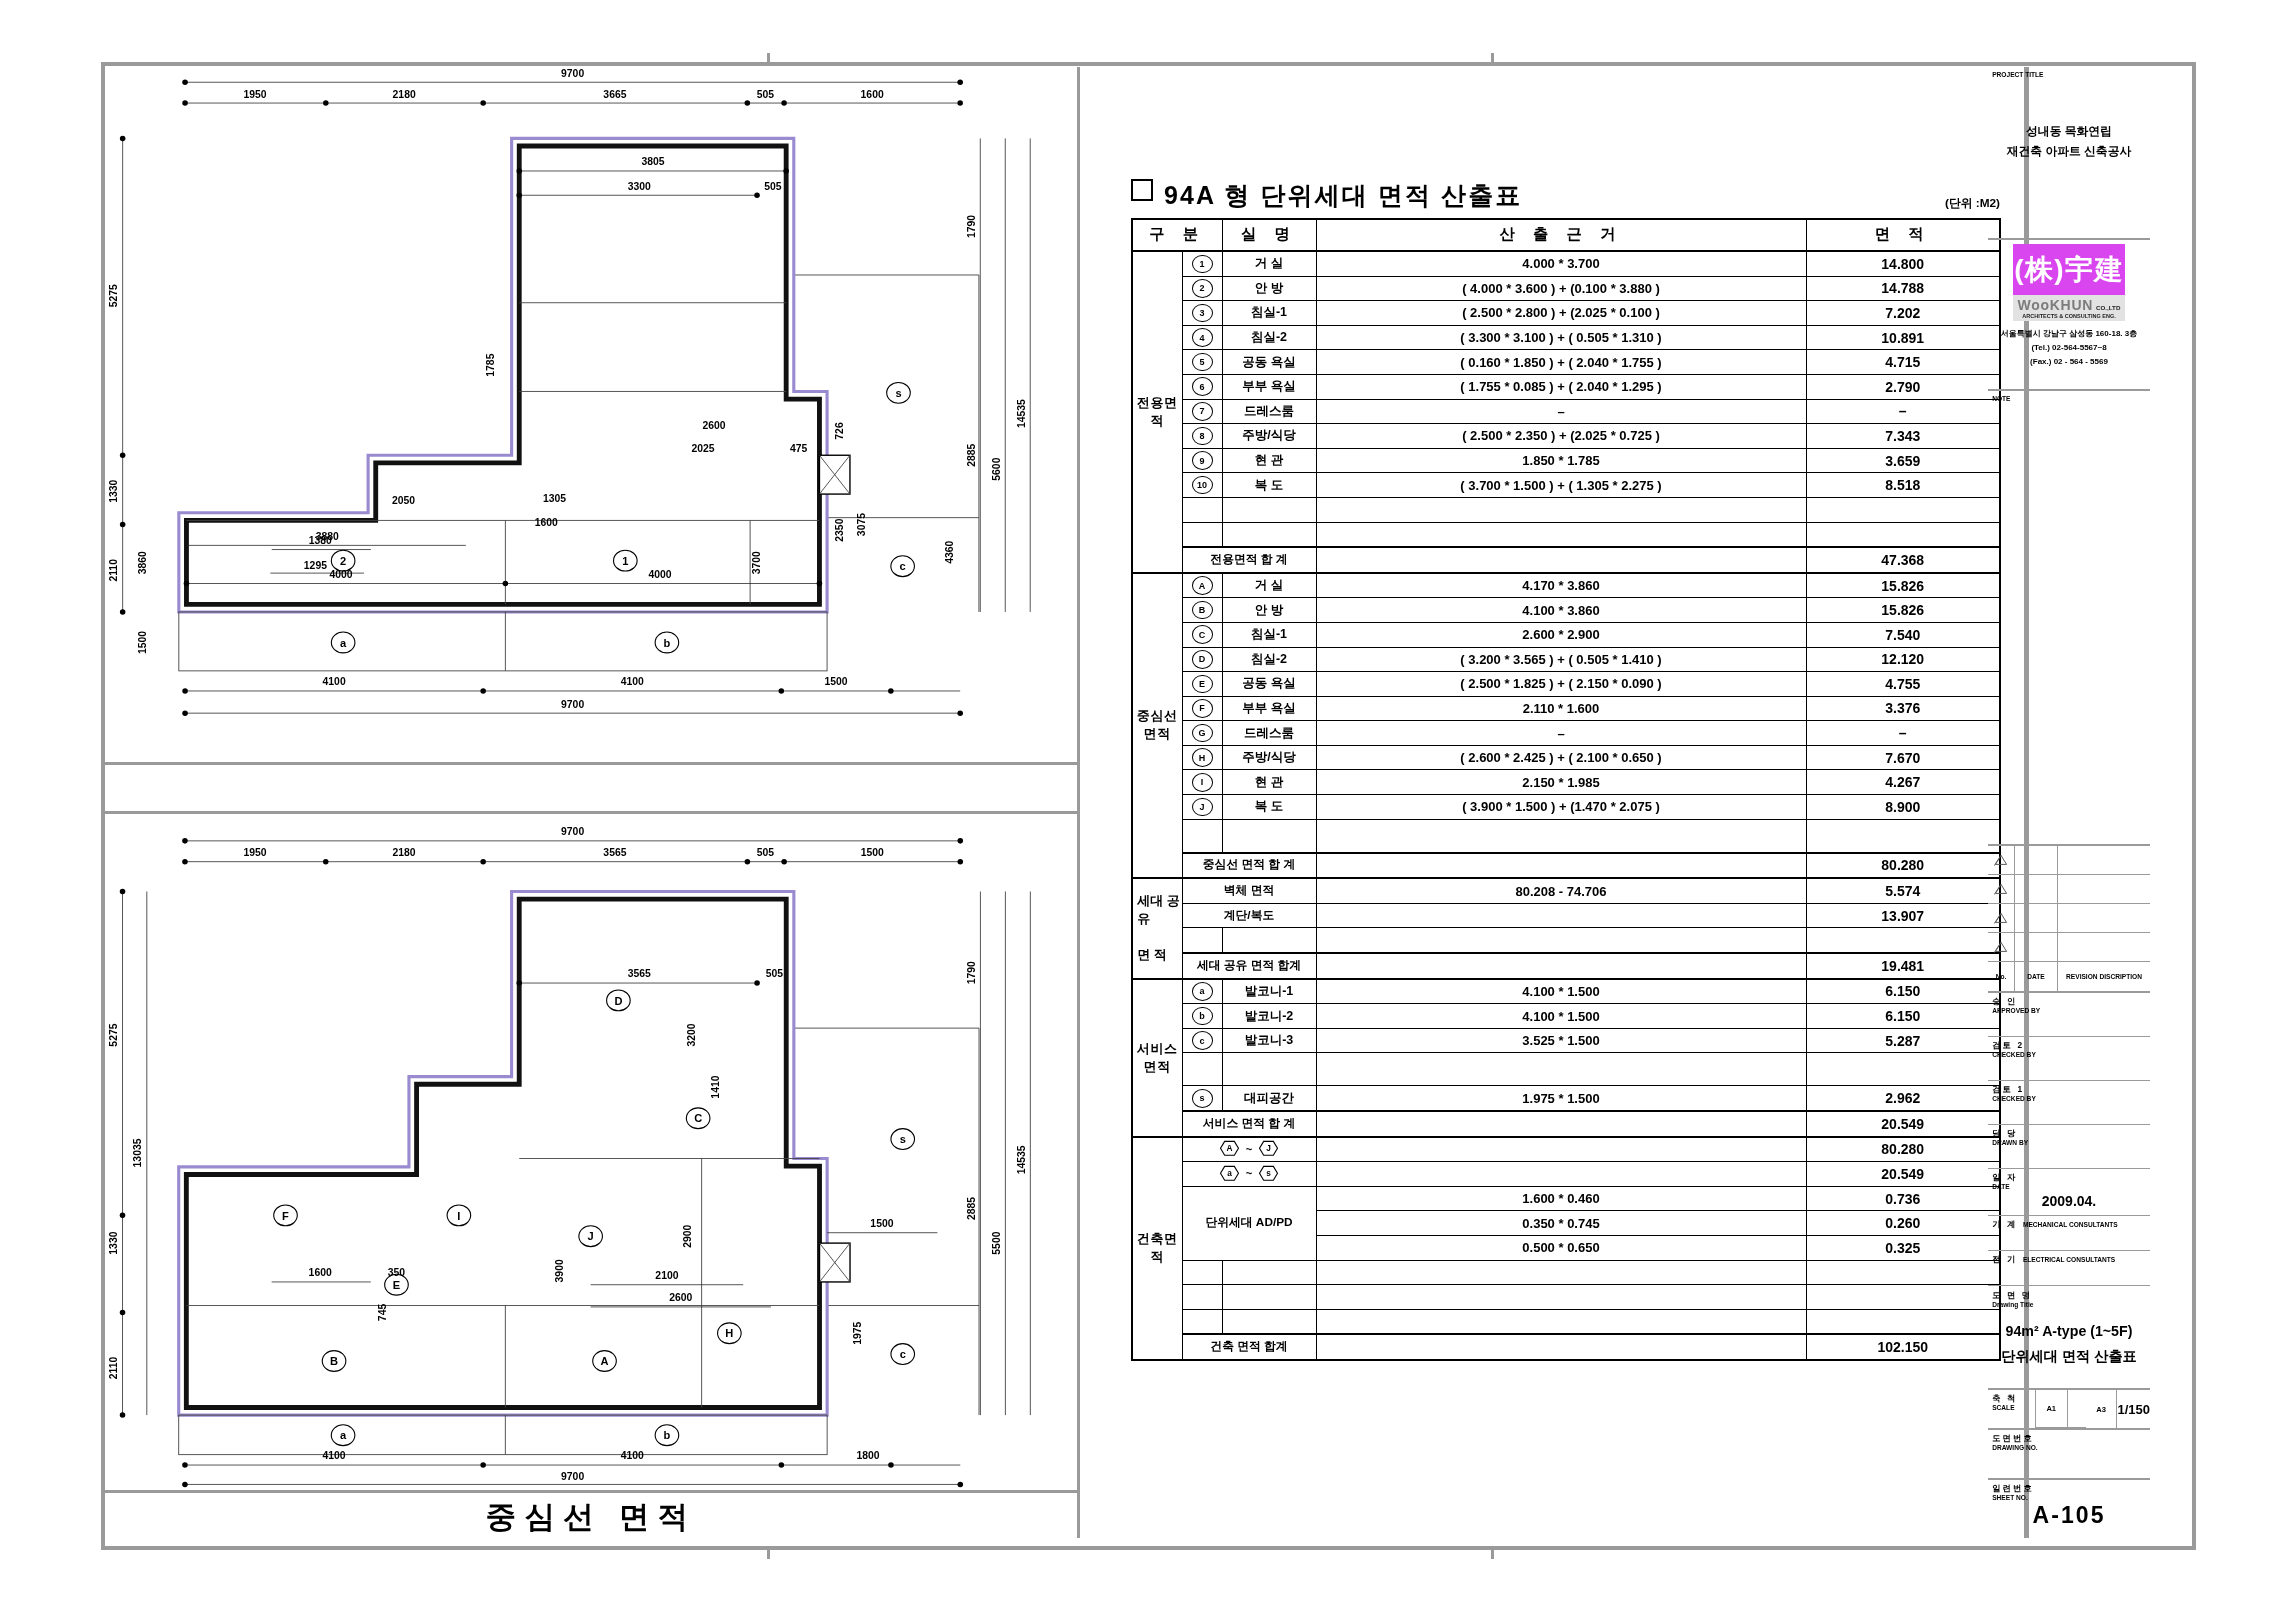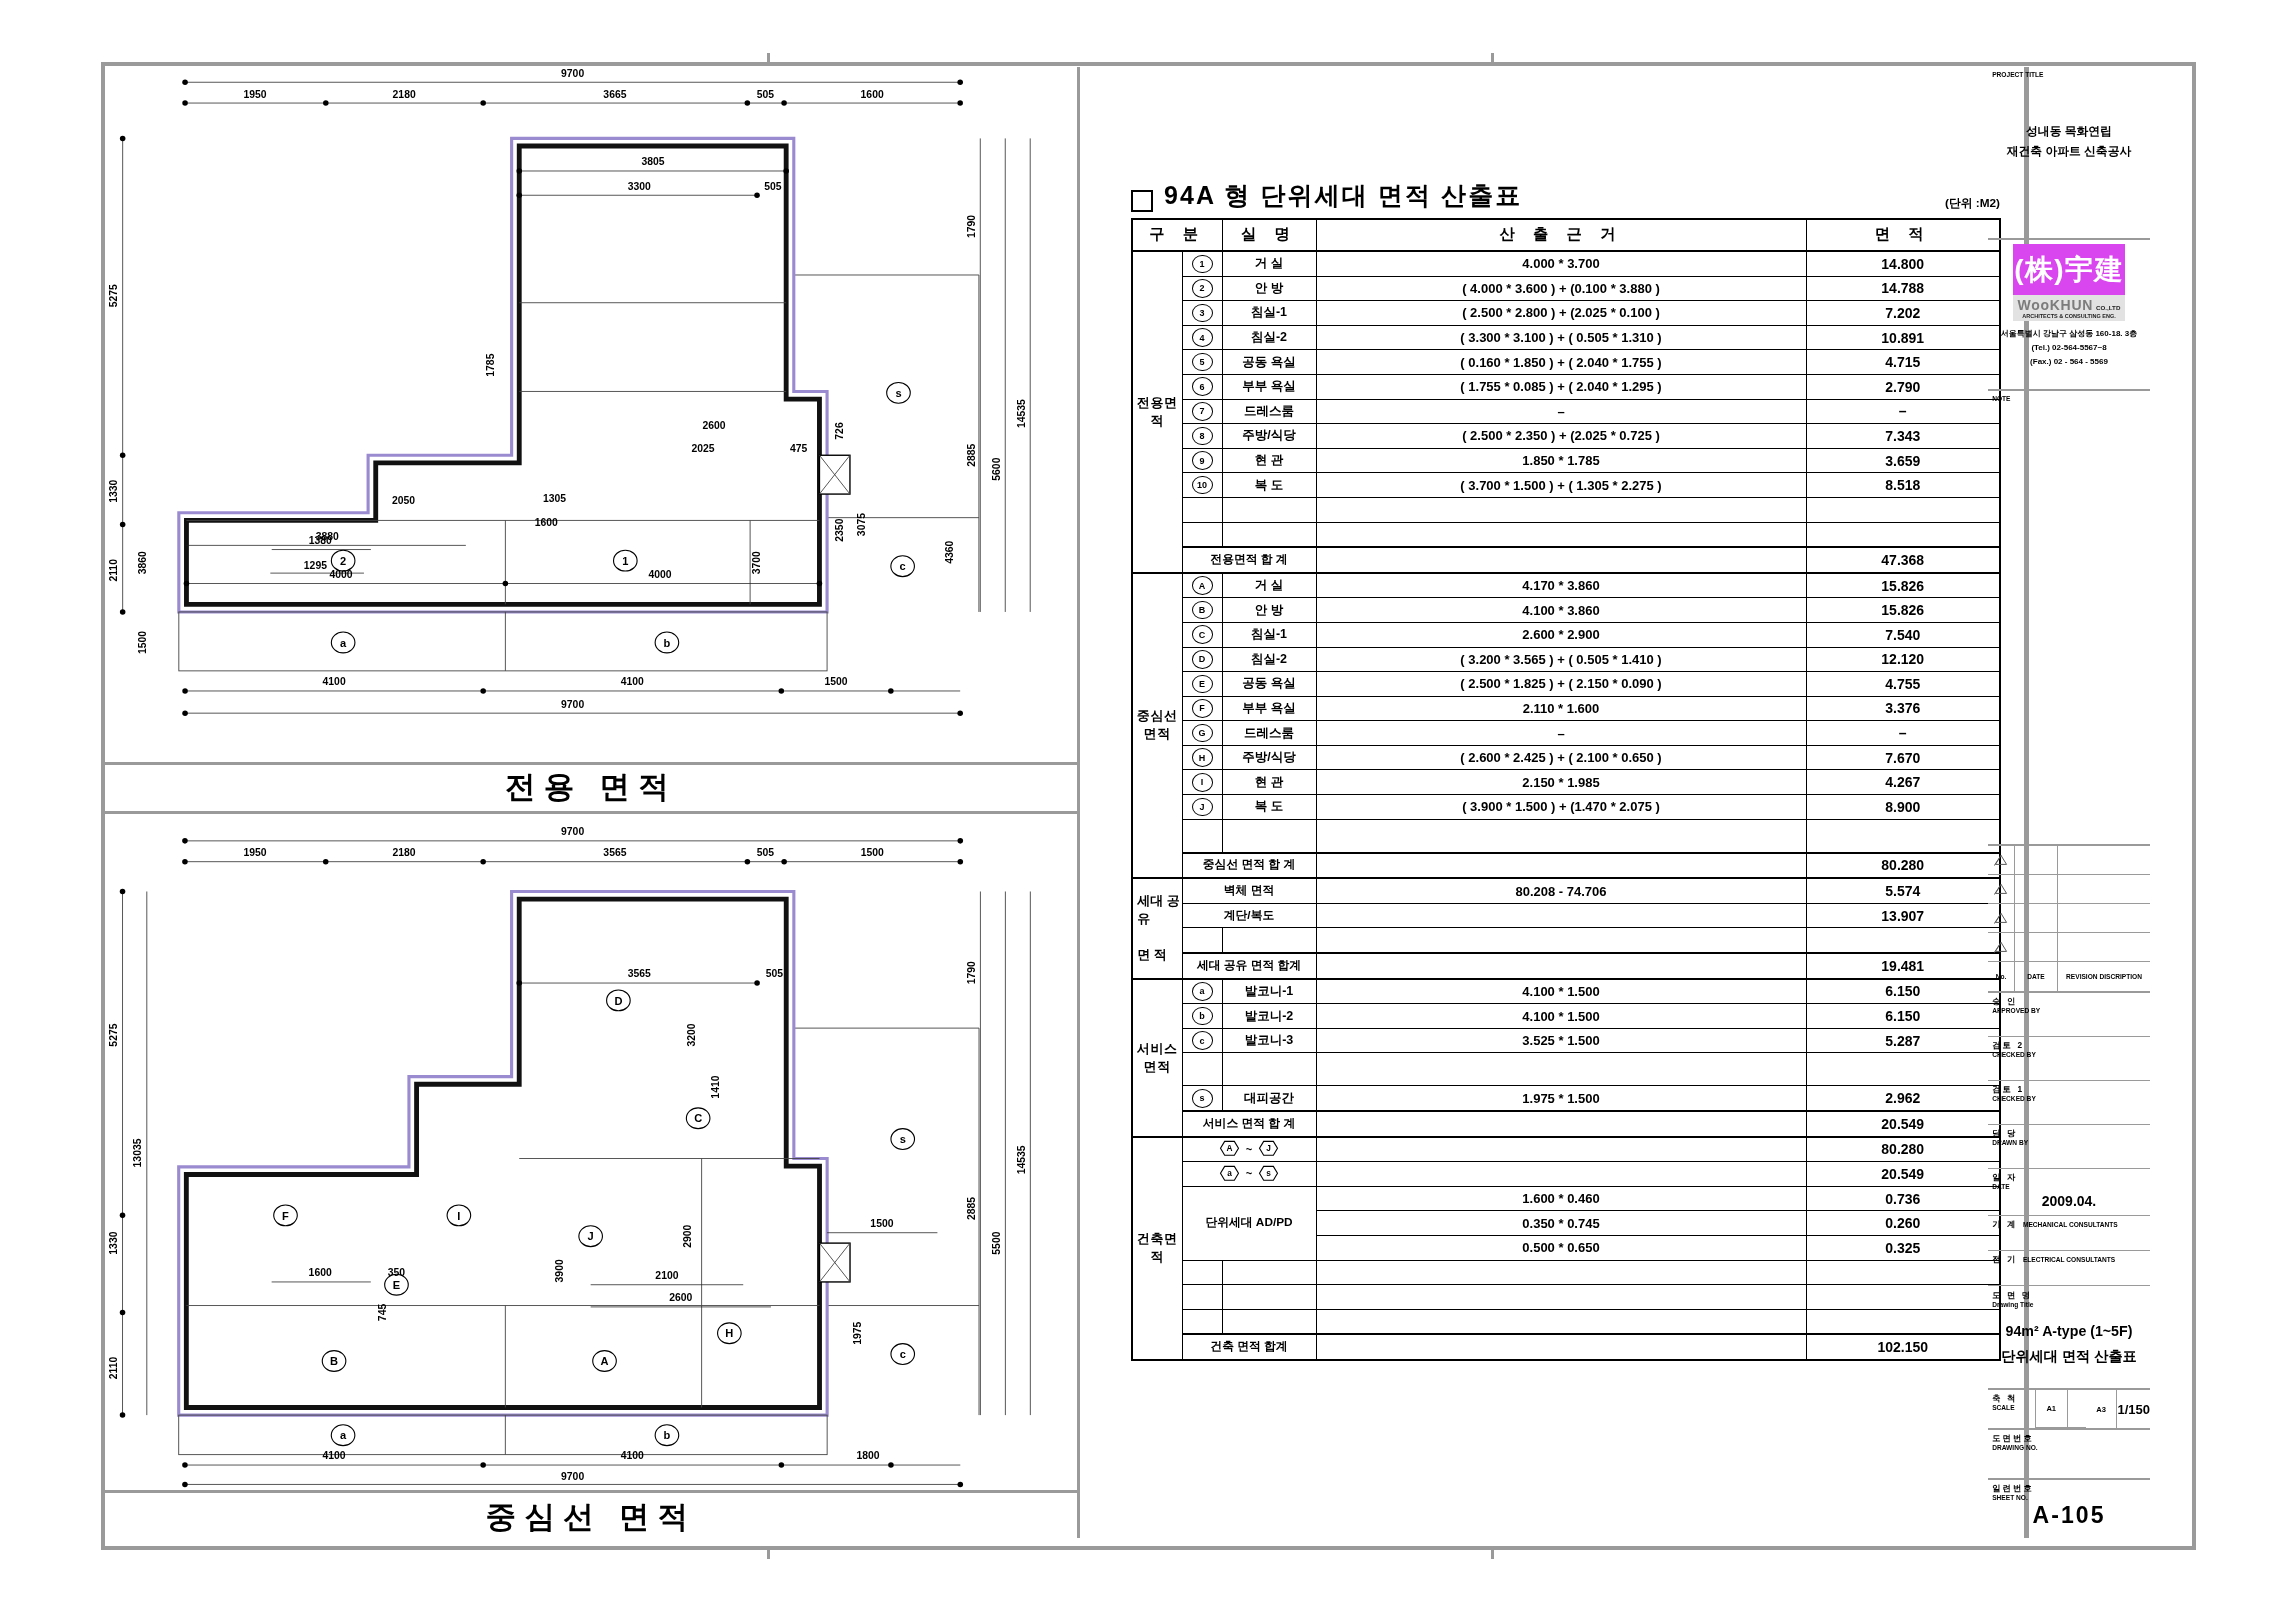--- a/index.html
+++ b/index.html
@@ -27,21 +27,21 @@
   .plan .dimline { stroke:#222; stroke-width:1.1; }
   .plan .dot { fill:#000; stroke:none; }
   .plan text { font-family:"Liberation Sans",sans-serif; font-size:15px; font-weight:bold; fill:#000; }
   .plan .room { fill:#fff; stroke:#000; stroke-width:1.6; }
   .plan .rt { font-size:16px; }
   .plan .shaft { stroke:#000; stroke-width:2; fill:#fff; }
 
   
   .tablewrap { position:absolute; left:1131px; top:179px; width:869px; }
   .ttl-row { display:flex; justify-content:space-between; align-items:flex-end; margin-bottom:5.5px; }
-  .ttl { font-size:25px; font-weight:bold; letter-spacing:2.1px; display:flex; align-items:flex-end; }
+  .ttl { font-size:25px; font-weight:bold; letter-spacing:2.1px; display:flex; align-items:flex-start; }
   .sq { width:18px; height:18px; border:2.1px solid #000; display:inline-block; margin-right:11px; }
   .unitnote { font-size:11.8px; font-weight:bold; }
   table.area { border-collapse:collapse; table-layout:fixed; width:869px; border:2.4px solid #000; }
   table.area th, table.area td { border:1.1px solid #000; height:23.6px; text-align:center;
         padding:0; overflow:hidden; font-weight:bold; }
   table.area tr.hdr th { height:30.5px; font-size:15.3px; letter-spacing:7px; border-bottom:2.8px solid #000; }
   td.g { font-size:13px; letter-spacing:0.7px; }
   td.g.left { text-align:left; padding-left:4.2px; letter-spacing:0; }
   td.m  { font-size:9.7px; }
   td.n  { font-size:12.5px; }
@@ -113,21 +113,20 @@
   <div class="tick" style="left:767px; top:53px;"></div>
   <div class="tick" style="left:1491px; top:53px;"></div>
   <div class="tick" style="left:767px; top:1548px;"></div>
   <div class="tick" style="left:1491px; top:1548px;"></div>
   <div class="vdiv v1"></div>
   <div class="vdiv v2"></div>
   <div class="hline" style="top:762px;"></div>
   <div class="hline" style="top:811px;"></div>
   <div class="hline" style="top:1490px;"></div>
 
-  <div class="caption" style="top:767px;">전용 면적</div>
   <div class="caption" style="top:1497px;">중심선 면적</div>
 
   <svg class="plan" style="left:105px; top:67px;" width="972" height="694" viewBox="0 0 1401 1001">
     <g>
       <line x1="993" y1="300" x2="1260" y2="300"></line>
       <line x1="1260" y1="300" x2="1260" y2="786"></line>
       <polyline points="1041,650 1260,650"></polyline>
     </g>
     <path class="outline" d="M586,103 L993,103 L993,468 L1041,468 L1041,786 L106,786 L106,643 L379,643 L379,560 L586,560 Z"></path>
     <path class="wall" d="M597,114 L982,114 L982,479 L1030,479 L1030,775 L117,775 L117,654 L390,654 L390,571 L597,571 Z"></path>

